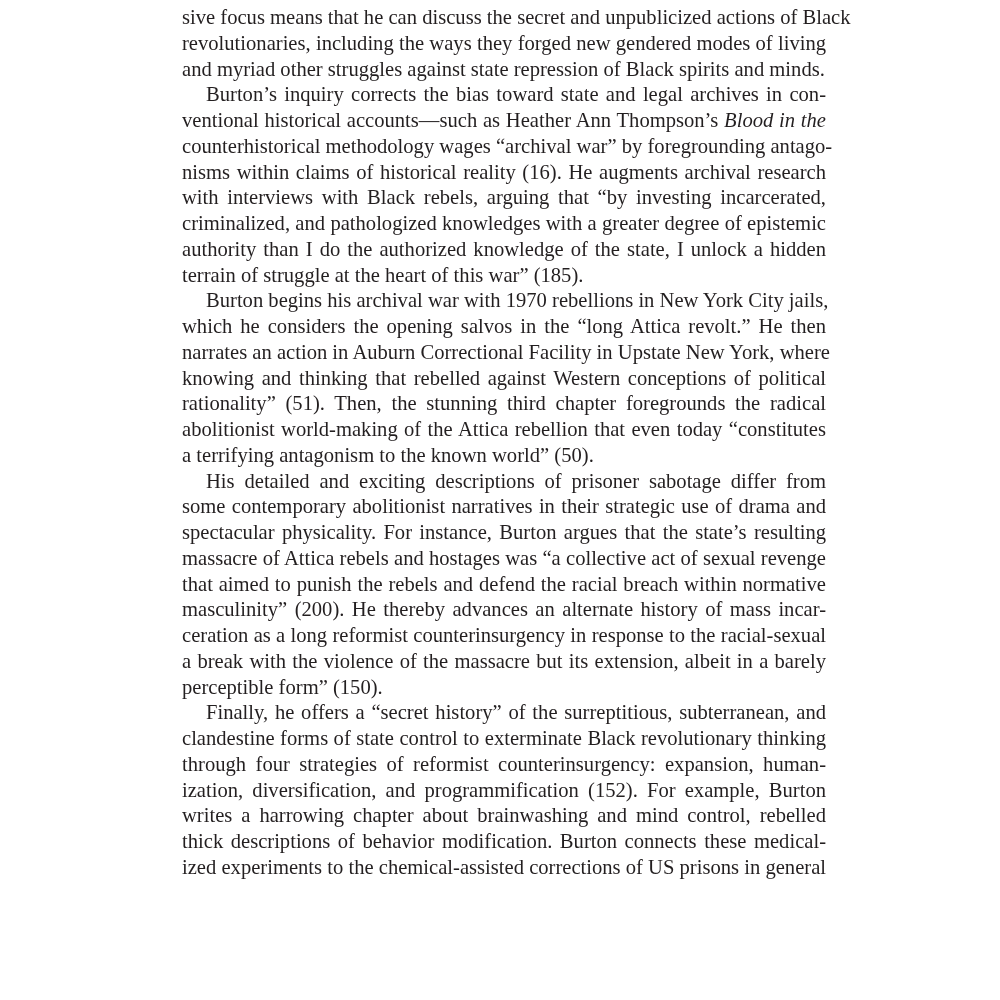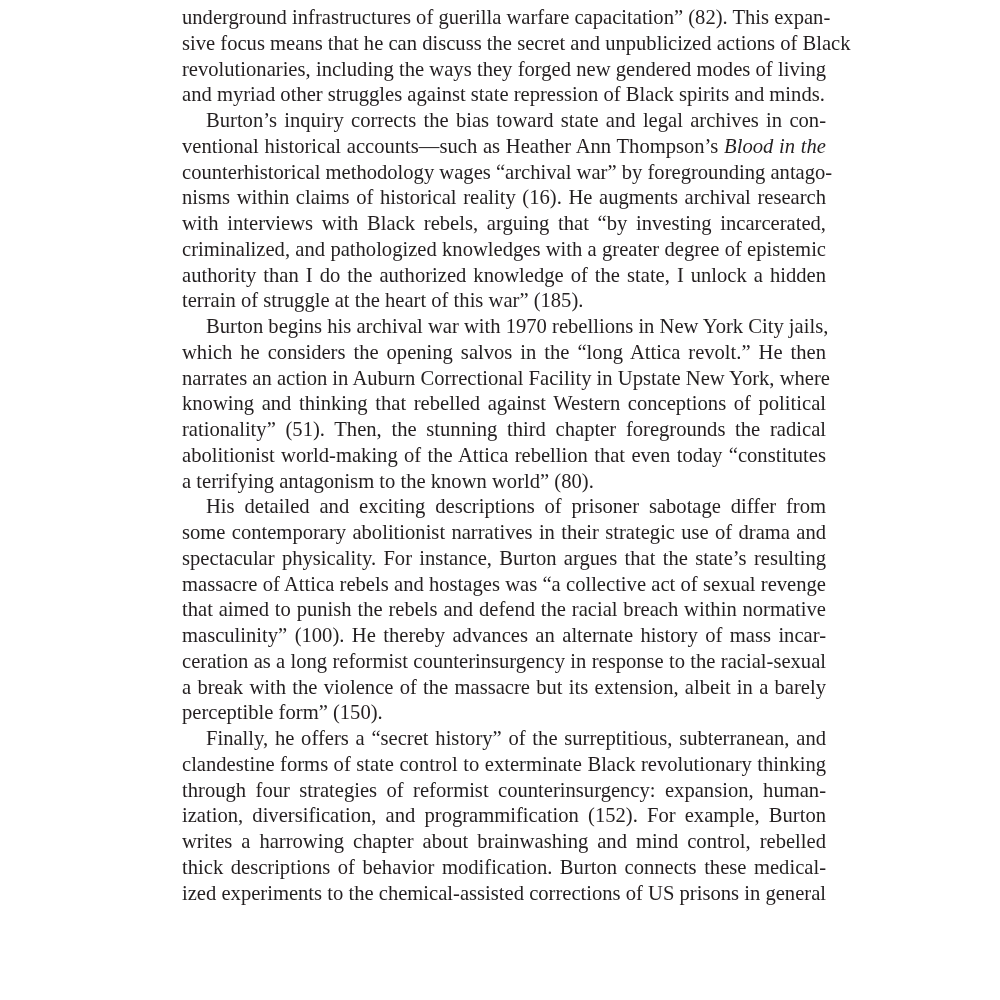--- a/index.html
+++ b/index.html
@@ -46,21 +46,20 @@
       padding-left: 24px;
     }
     em { }
   </style>
 </head>
 <body>
 
 <div class="page">
 
   <p class="cont">
-    <span class="line">underground infrastructures of guerilla warfare capacitation” (82). This expan-</span>
     <span class="line">sive focus means that he can discuss the secret and unpublicized actions of Black</span>
     <span class="line">revolutionaries, including the ways they forged new gendered modes of living</span>
     <span class="line last">and myriad other struggles against state repression of Black spirits and minds.</span>
   </p>
 
   <p class="cont">
     <span class="line indent">Burton’s inquiry corrects the bias toward state and legal archives in con-</span>
     <span class="line"><span>ventional historical accounts—such as Heather Ann Thompson’s </span><em>Blood in the</em></span>
     <span class="line">counterhistorical methodology wages “archival war” by foregrounding antago-</span>
     <span class="line">nisms within claims of historical reality (16). He augments archival research</span>
@@ -70,30 +69,30 @@
     <span class="line last">terrain of struggle at the heart of this war” (185).</span>
   </p>
 
   <p class="cont">
     <span class="line indent">Burton begins his archival war with 1970 rebellions in New York City jails,</span>
     <span class="line">which he considers the opening salvos in the “long Attica revolt.” He then</span>
     <span class="line">narrates an action in Auburn Correctional Facility in Upstate New York, where</span>
     <span class="line">knowing and thinking that rebelled against Western conceptions of political</span>
     <span class="line">rationality” (51). Then, the stunning third chapter foregrounds the radical</span>
     <span class="line">abolitionist world-making of the Attica rebellion that even today “constitutes</span>
-    <span class="line last">a terrifying antagonism to the known world” (80).</span>
+    <span class="line last">a terrifying antagonism to the known world” (50).</span>
   </p>
 
   <p class="cont">
     <span class="line indent">His detailed and exciting descriptions of prisoner sabotage differ from</span>
     <span class="line">some contemporary abolitionist narratives in their strategic use of drama and</span>
     <span class="line">spectacular physicality. For instance, Burton argues that the state’s resulting</span>
     <span class="line">massacre of Attica rebels and hostages was “a collective act of sexual revenge</span>
     <span class="line">that aimed to punish the rebels and defend the racial breach within normative</span>
-    <span class="line">masculinity” (100). He thereby advances an alternate history of mass incar-</span>
+    <span class="line">masculinity” (200). He thereby advances an alternate history of mass incar-</span>
     <span class="line">ceration as a long reformist counterinsurgency in response to the racial-sexual</span>
     <span class="line">a break with the violence of the massacre but its extension, albeit in a barely</span>
     <span class="line last">perceptible form” (150).</span>
   </p>
 
   <p class="cont">
     <span class="line indent">Finally, he offers a “secret history” of the surreptitious, subterranean, and</span>
     <span class="line">clandestine forms of state control to exterminate Black revolutionary thinking</span>
     <span class="line">through four strategies of reformist counterinsurgency: expansion, human-</span>
     <span class="line">ization, diversification, and programmification (152). For example, Burton</span>

